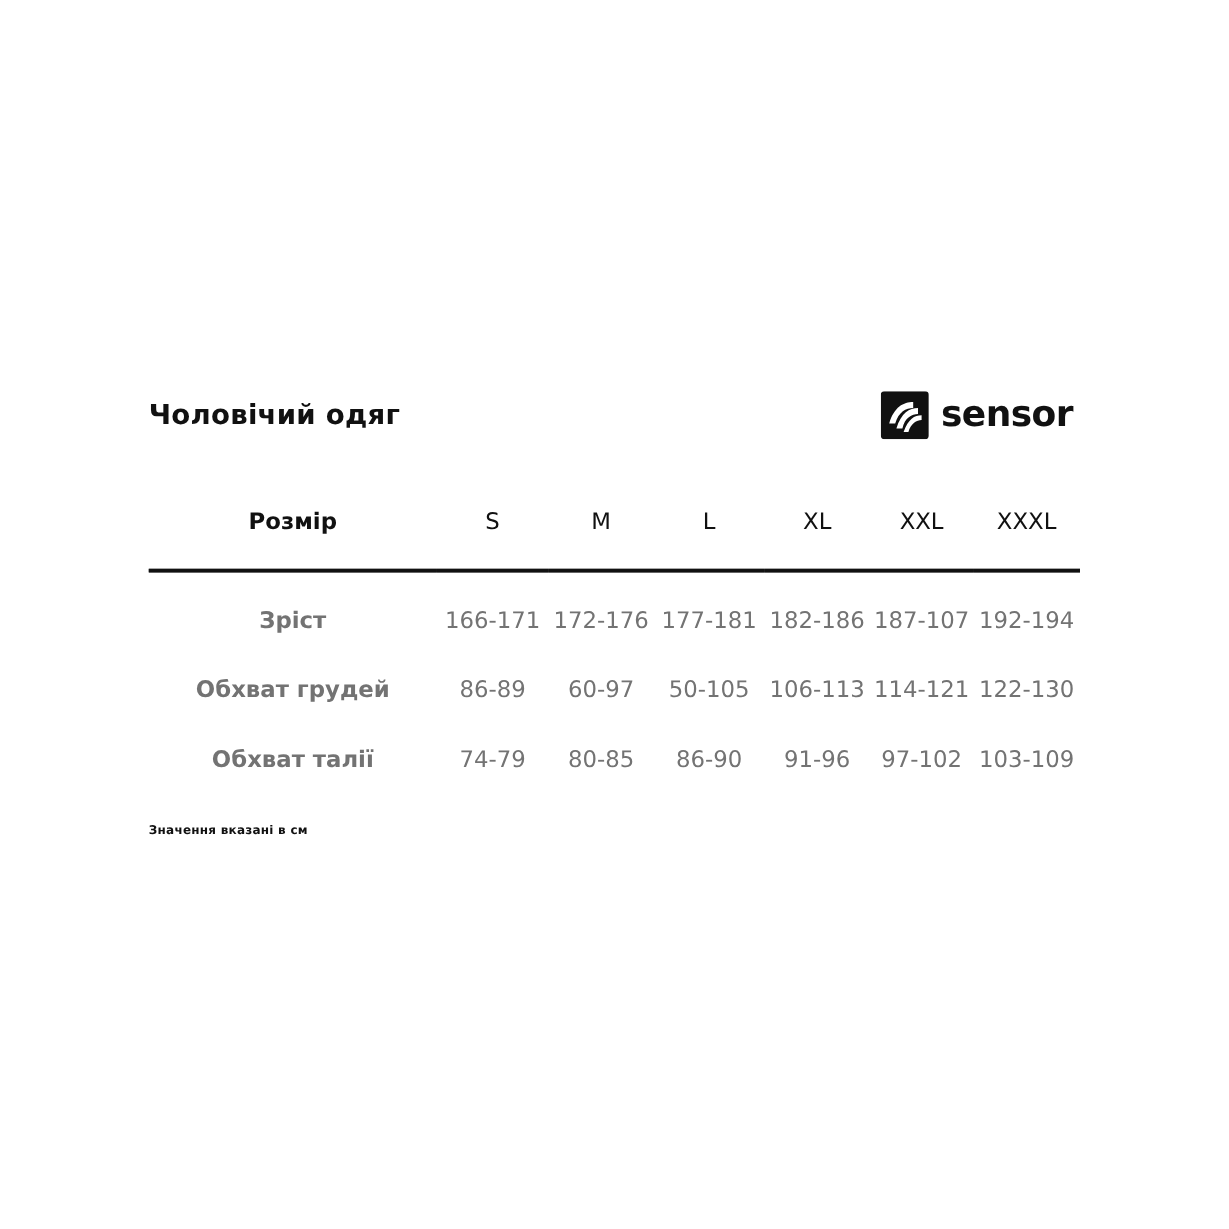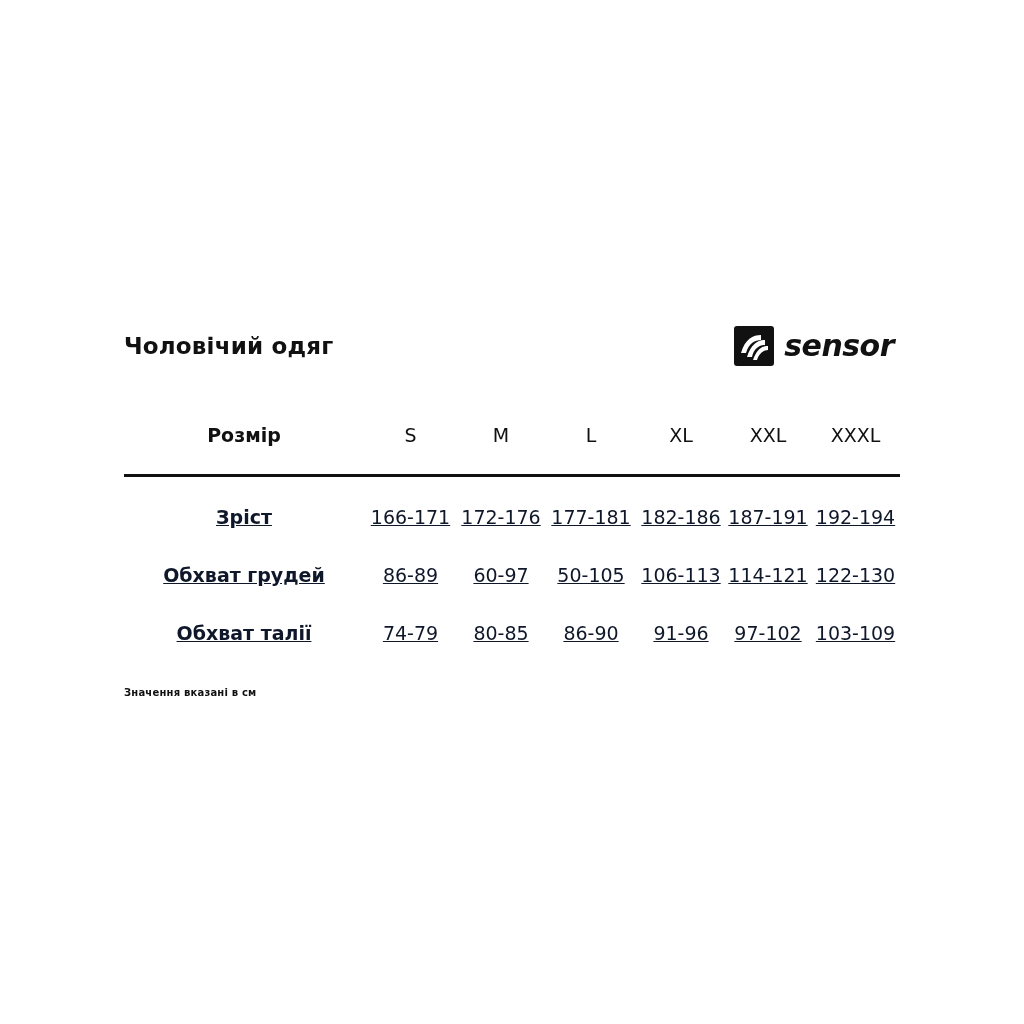--- a/index.html
+++ b/index.html
@@ -54,21 +54,20 @@
   .brand-mark {
     width: 40px;
     height: 40px;
     display: block;
   }
 
   .brand-name {
     font-family: "DejaVu Sans", "Liberation Sans", sans-serif;
     font-size: 30px;
     font-weight: 700;
-    font-style: italic;
     letter-spacing: -0.5px;
     color: #111111;
     line-height: 1;
   }
 
   table.size-table {
     margin-top: 34px;
     border-collapse: collapse;
     width: 776px;
     table-layout: fixed;
@@ -103,23 +102,22 @@
     font-size: 19px;
   }
 
   tr.head-row {
     border-bottom: 3px solid #111111;
   }
 
   tr.data-row td {
     height: 52px;
     font-size: 19px;
-    color: #0f172a;
+    color: #737373;
     padding-top: 6px;
-    text-decoration: underline;
   }
 
   tr.data-row td.row-label {
     font-weight: 700;
   }
 
   tr.data-row:first-of-type td {
     padding-top: 14px;
   }
 
@@ -173,21 +171,21 @@
           <th>XXXL</th>
         </tr>
       </thead>
       <tbody>
         <tr class="data-row">
           <td class="row-label">Зріст</td>
           <td>166-171</td>
           <td>172-176</td>
           <td>177-181</td>
           <td>182-186</td>
-          <td>187-191</td>
+          <td>187-107</td>
           <td>192-194</td>
         </tr>
         <tr class="data-row">
           <td class="row-label">Обхват грудей</td>
           <td>86-89</td>
           <td>60-97</td>
           <td>50-105</td>
           <td>106-113</td>
           <td>114-121</td>
           <td>122-130</td>

